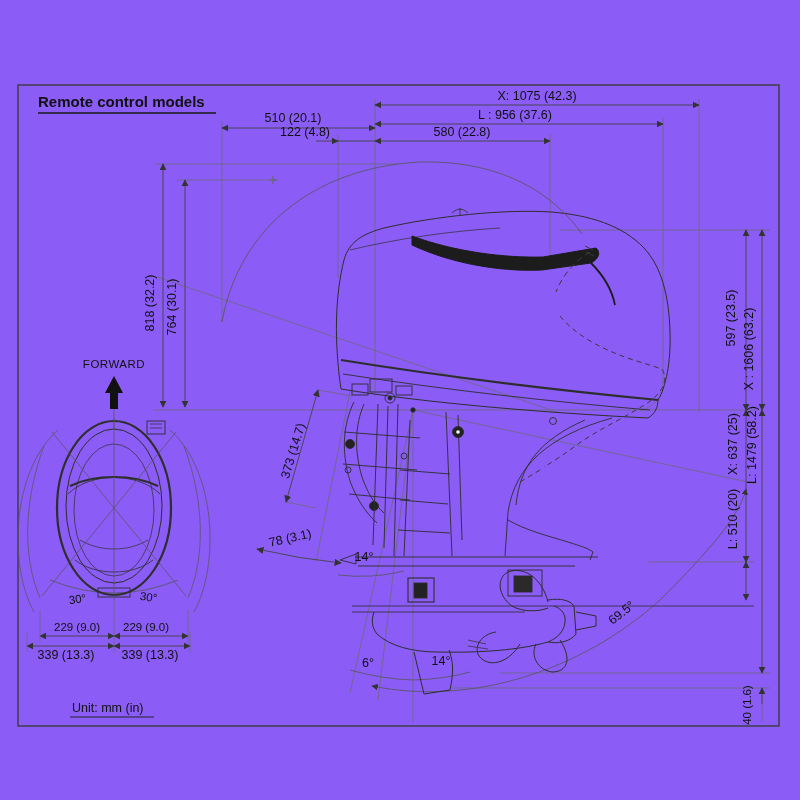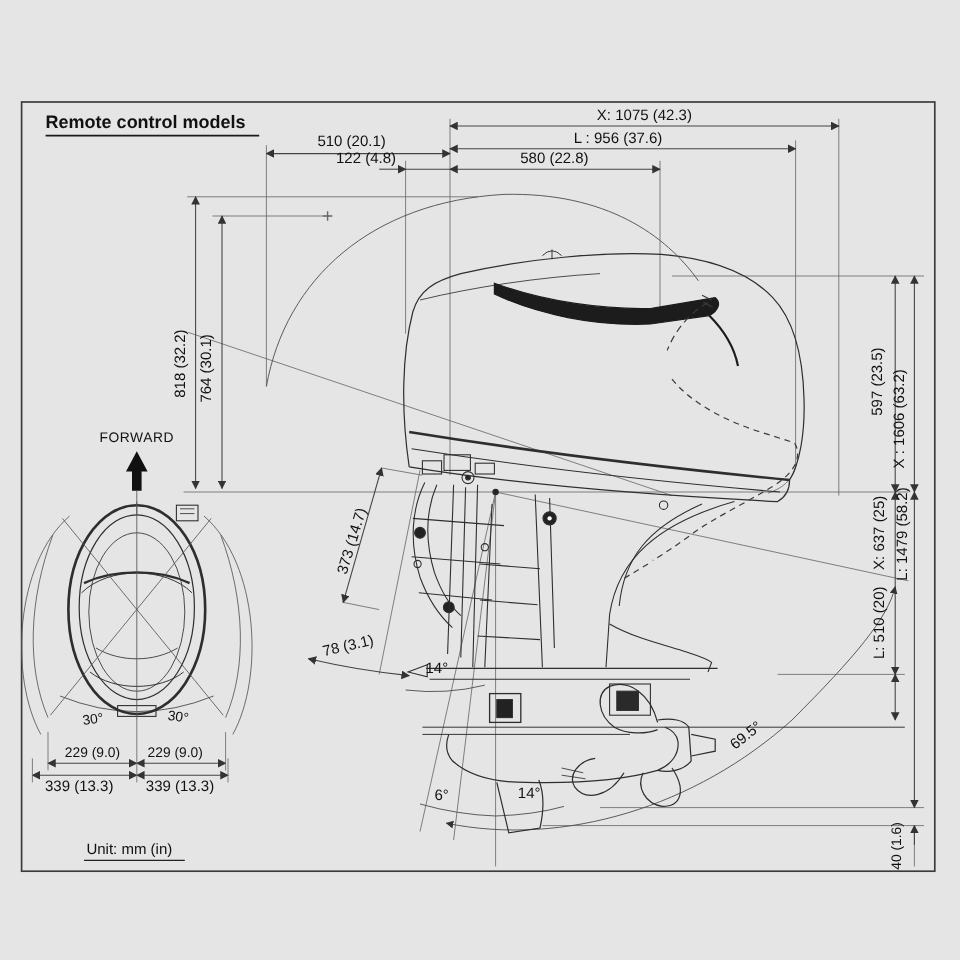--- a/index.html
+++ b/index.html
@@ -1,16 +1,16 @@
 <!DOCTYPE html>
 <html><head>
 <meta charset="utf-8">
 <style>
   html,body{margin:0;padding:0;background:#fff;}
-  .canvas{position:relative;width:800px;height:800px;background:#e5e5e5;font-family:"Liberation Sans",sans-serif;}
+  .canvas{position:relative;width:800px;height:800px;background:#8b5cf6;font-family:"Liberation Sans",sans-serif;}
   svg{position:absolute;left:0;top:0;}
   text{fill:#111;font-family:"Liberation Sans",sans-serif;}
   .dim{font-size:12.5px;}
   .dim-sm{font-size:11.5px;}
   .ttl{font-size:15px;font-weight:bold;}
   .fw{font-size:11.5px;letter-spacing:0.5px;}
 </style>
 </head>
 <body>
 

